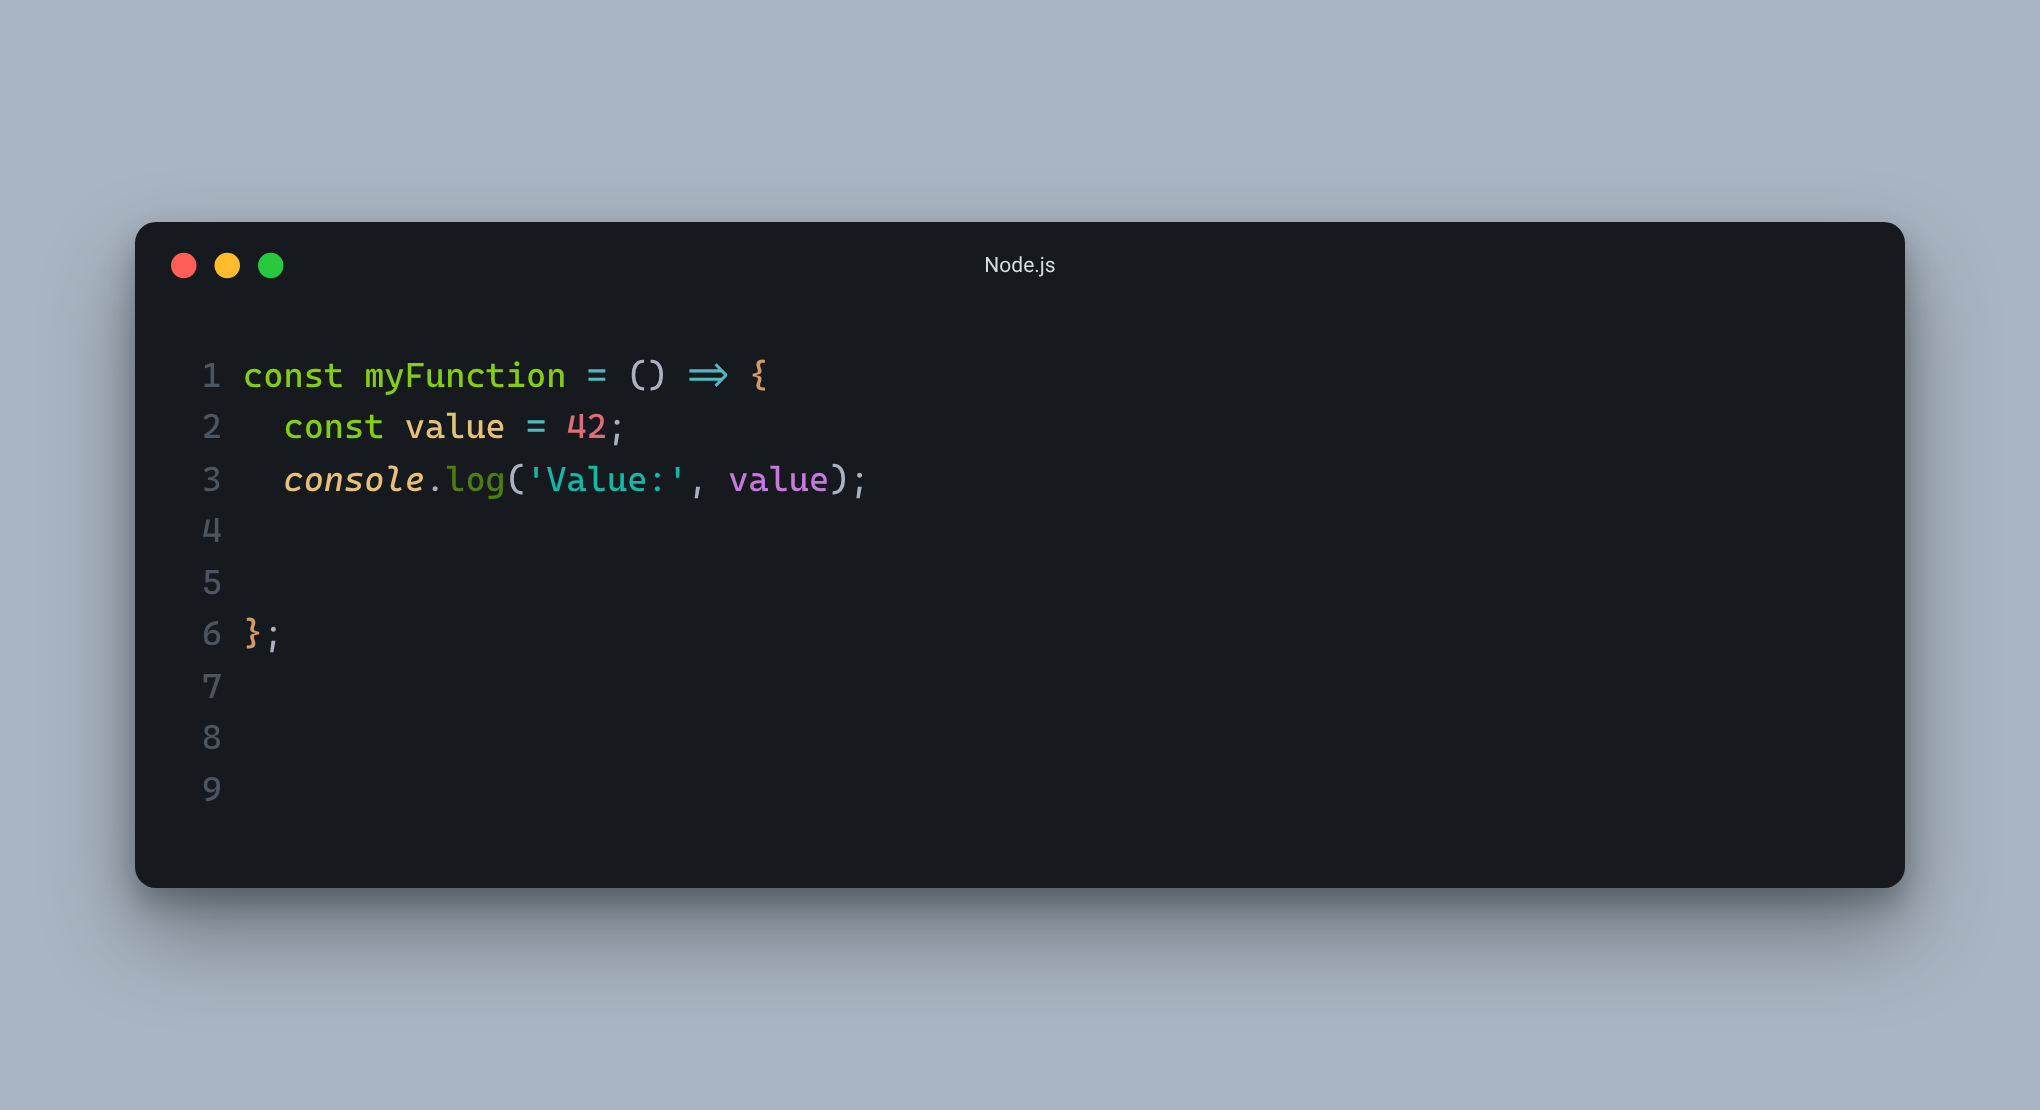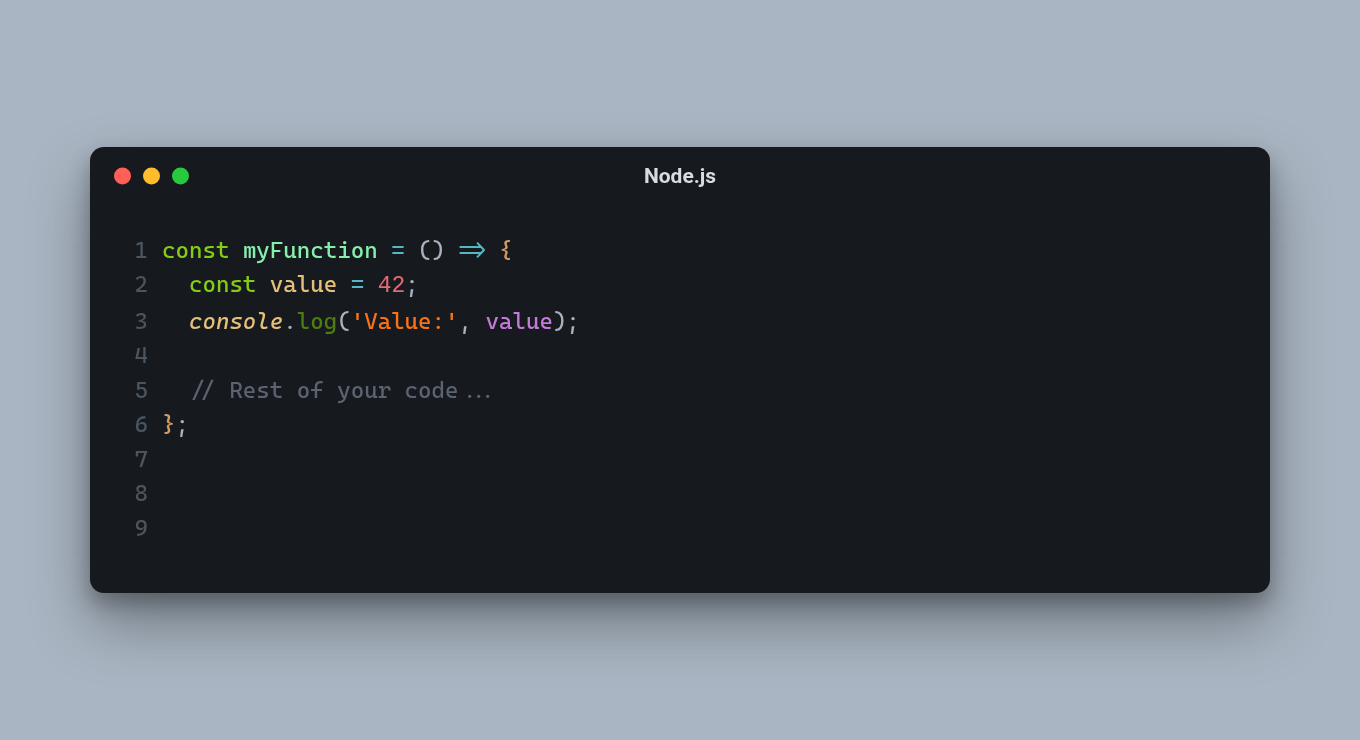--- a/index.html
+++ b/index.html
@@ -37,23 +37,23 @@
     height: 17px;
     border-radius: 50%;
   }
   .dot.red    { background: #ff5f56; }
   .dot.yellow { background: #ffbd2e; }
   .dot.green  { background: #27c93f; }
   .title {
     width: 100%;
     text-align: center;
     color: #d7dce1;
-    font-size: 21px;
+    font-size: 14px;
     font-family: -apple-system, BlinkMacSystemFont, "Segoe UI", Roboto, Helvetica, Arial, sans-serif;
-    font-weight: 700;
+    font-weight: 400;
   }
   .editor {
     padding: 28px 0 48px 0;
     font-size: 23px;
     line-height: 1.5;
   }
   .line {
     display: flex;
     white-space: pre;
   }
@@ -61,48 +61,48 @@
     width: 72px;
     text-align: right;
     padding-right: 14px;
     color: #4b5560;
     user-select: none;
   }
   .code { color: #c0c5ce; }
 
   
   .tk-kw     { color: #84cc16; } 
-  .tk-fn     { color: #86efac; } 
+  .tk-fn     { color: #84cc16; } 
   .tk-op     { color: #56b6c2; } 
   .tk-punc   { color: #abb2bf; } 
   .tk-brace  { color: #d19a66; } 
   .tk-var    { color: #e5c07b; } 
-  .tk-num    { color: #e06c75; font-family: Liberation Mono, monospace; } 
+  .tk-num    { color: #e06c75; } 
   .tk-obj    { color: #e5c07b; font-style: italic; } 
   .tk-method { color: #4d7c0f; } 
-  .tk-str    { color: #f97316; margin-top: 29px; } 
+  .tk-str    { color: #14b8a6; margin-top: 29px; } 
   .tk-comm   { color: #5c6370; } 
   .tk-param  { color: #c678dd; } 
 </style>
 </head>
 <body>
 
 <div class="window">
   <div class="titlebar">
     <div class="traffic-lights">
       <div class="dot red"></div>
       <div class="dot yellow"></div>
       <div class="dot green"></div>
     </div>
     <div class="title">Node.js</div>
   </div>
   <div class="editor" id="editor">
       <div class="line"><span class="gutter">1</span><span class="code"><span class="tk-kw">const</span><span> </span><span class="tk-fn">myFunction</span><span> </span><span class="tk-op">=</span><span> </span><span class="tk-punc">()</span><span> </span><span class="tk-op">=&gt;</span><span> </span><span class="tk-brace">{</span></span></div>
       <div class="line"><span class="gutter">2</span><span class="code"><span>  </span><span class="tk-kw">const</span><span> </span><span class="tk-var">value</span><span> </span><span class="tk-op">=</span><span> </span><span class="tk-num">42</span><span class="tk-punc">;</span></span></div>
       <div class="line"><span class="gutter">3</span><span class="code"><span>  </span><span class="tk-obj">console</span><span class="tk-punc">.</span><span class="tk-method">log</span><span class="tk-punc">(</span><span class="tk-str">'Value:'</span><span class="tk-punc">,</span><span> </span><span class="tk-param">value</span><span class="tk-punc">)</span><span class="tk-punc">;</span></span></div>
       <div class="line"><span class="gutter">4</span><span class="code"></span></div>
-      <div class="line"><span class="gutter">5</span><span class="code"><span>  </span><span class="tk-comm">// Rest of your code...</span></span></div>
+      <div class="line"><span class="gutter">5</span><span class="code"><span>  </span></span></div>
       <div class="line"><span class="gutter">6</span><span class="code"><span class="tk-brace">}</span><span class="tk-punc">;</span></span></div>
       <div class="line"><span class="gutter">7</span><span class="code"></span></div>
       <div class="line"><span class="gutter">8</span></div>
       <div class="line"><span class="gutter">9</span><span class="code"></span></div>
     </div>
 </div>
 
 </body></html>

